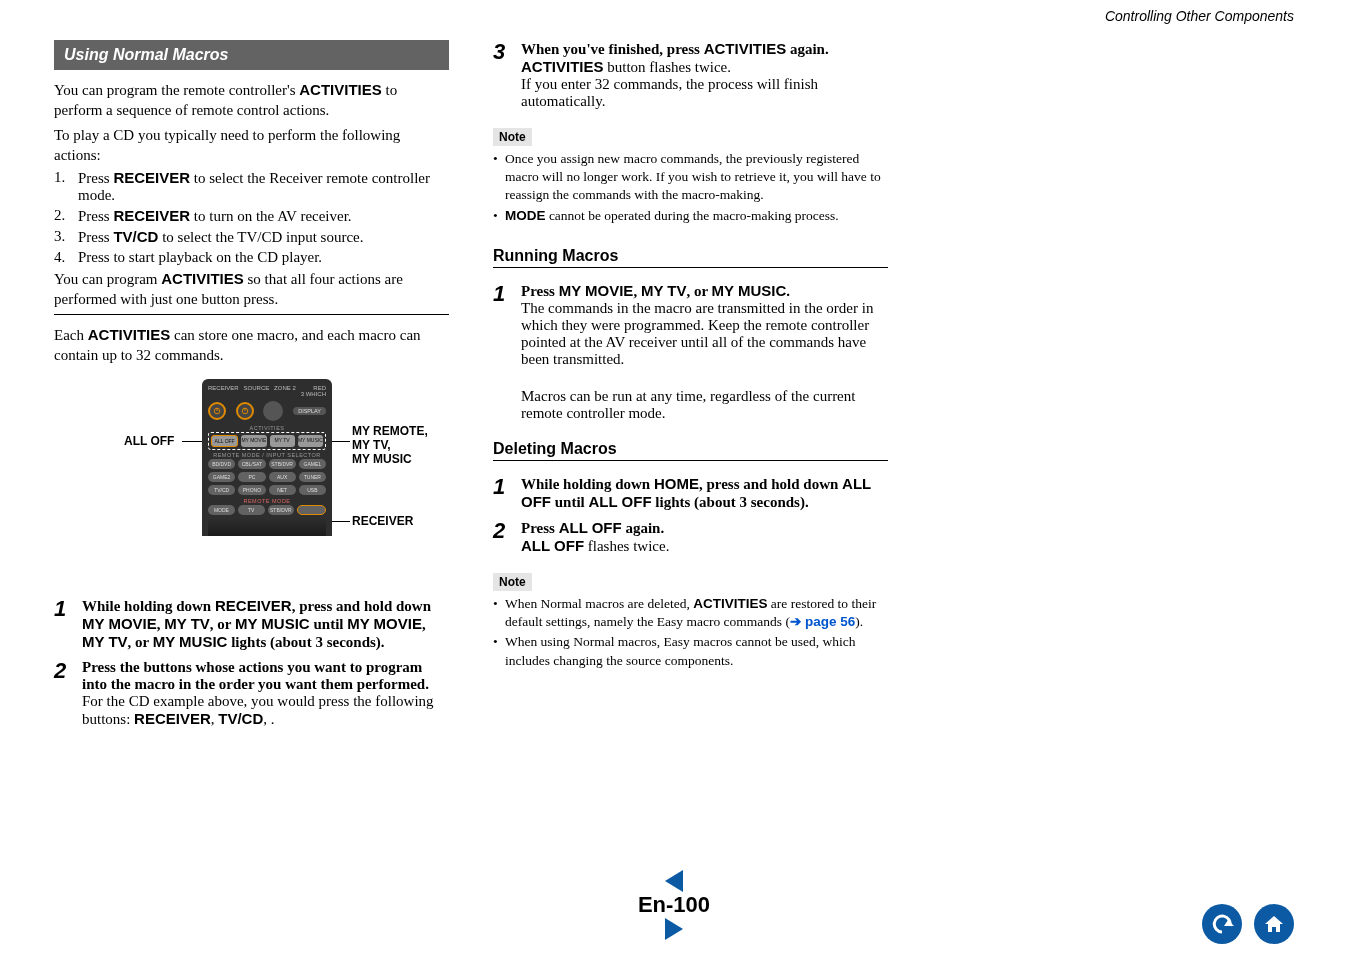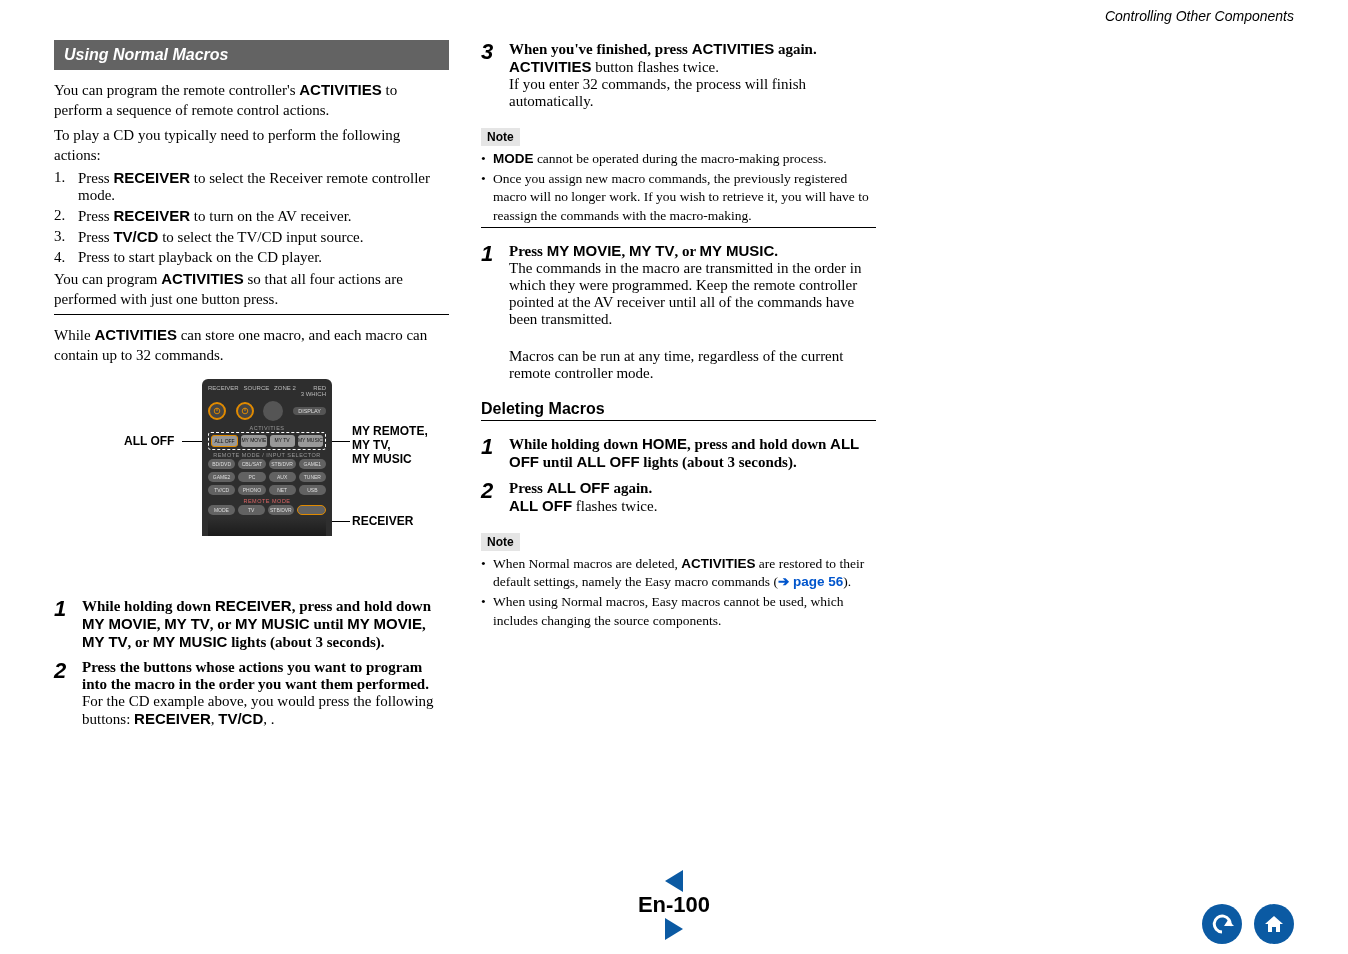--- a/index.html
+++ b/index.html
@@ -1,19 +1,19 @@
 <!DOCTYPE html>
 <html><head>
 <meta charset="utf-8">
 <style>
   * { box-sizing: border-box; margin: 0; padding: 0; }
   html, body { width: 1348px; height: 954px; font-family: "Times New Roman", serif; font-size: 15px; color: #000; background: #fff; }
   .page { position: relative; width: 1348px; height: 954px; padding: 18px 54px 0 54px; }
   .header-right { position: absolute; top: 8px; right: 54px; font-style: italic; font-family: Arial, sans-serif; font-size: 14px; }
-  .columns { display: flex; gap: 32px; margin-top: 22px; }
+  .columns { display: flex; gap: 44px; margin-top: 22px; }
   .col { width: 395px; }
   .banner { background: #636363; color: #fff; padding: 6px 10px; font-family: Arial, sans-serif; font-weight: bold; font-style: italic; font-size: 16px; margin-bottom: 10px; }
   p { margin-bottom: 4px; line-height: 1.35; }
   .bold { font-weight: bold; }
   .sans-bold { font-family: Arial, sans-serif; font-weight: bold; }
   ol.numlist { list-style: none; padding-left: 0; }
   ol.numlist li { display: flex; align-items: flex-start; margin-bottom: 3px; }
   ol.numlist li .n { width: 24px; flex-shrink: 0; }
   .section-h { font-family: Arial, sans-serif; font-weight: bold; font-size: 16px; margin-top: 18px; margin-bottom: 2px; }
   .section-underline { border-bottom: 1.5px solid #000; margin-bottom: 10px; }
@@ -94,21 +94,21 @@
             <span><span>Press       to start playback on the CD player.</span></span>
           </li>
       </ol>
 
       <p>
         <span>You can program </span><span class="sans-bold">ACTIVITIES</span><span> so that all four actions are performed with just one button press.</span>
       </p>
 
       <div class="section-underline"></div>
       <p>
-        <span>While </span><span class="sans-bold">ACTIVITIES</span><span> can store one macro, and each macro can contain up to 32 commands.</span>
+        <span>Each </span><span class="sans-bold">ACTIVITIES</span><span> can store one macro, and each macro can contain up to 32 commands.</span>
       </p>
 
       <div class="remote-wrap">
         <div class="callout" style="left:70px; top:56px;">ALL OFF</div>
         <div class="clineH" style="left:128px; top:62px; width:28px;"></div>
 
         <div class="callout" style="left:298px; top:46px; white-space:pre-line;">MY REMOTE,
 MY TV,
 MY MUSIC</div>
         <div class="clineH" style="left:278px; top:62px; width:18px;"></div>
@@ -201,24 +201,25 @@
           <span class="body">
             <span class="bold"><span>When you've finished, press </span><span class="sans-bold">ACTIVITIES</span><span> again.</span></span><br>
             <span class="sans-bold">ACTIVITIES</span><span> button flashes twice.</span><br>
             <span>If you enter 32 commands, the process will finish automatically.</span>
           </span>
         </li>
       </ol>
 
       <div class="note-label">Note</div>
       <ul class="bullets">
+        <li><span>Once you assign new macro commands, the previously registered macro will no longer work. If you wish to retrieve it, you will have to reassign the commands with the macro-making.</span></li>
         <li><span class="sans-bold">MODE</span><span> cannot be operated during the macro-making process.</span></li>
-        <li><span>Once you assign new macro commands, the previously registered macro will no longer work. If you wish to retrieve it, you will have to reassign the commands with the macro-making.</span></li>
       </ul>
 
+      <div class="section-h" style="margin-top:22px;">Running Macros</div>
       <div class="section-underline"></div>
 
       <ol class="steps" style="margin-top:14px;">
         <li>
           <span class="bignum">1</span>
           <span class="body">
             <span class="bold"><span>Press </span><span class="sans-bold">MY MOVIE</span><span>, </span><span class="sans-bold">MY TV</span><span>, or </span><span class="sans-bold">MY MUSIC</span><span>.</span></span><br>
             <span>The commands in the macro are transmitted in the order in which they were programmed. Keep the remote controller pointed at the AV receiver until all of the commands have been transmitted.</span><br>
             <span style="display:inline-block; margin-top:20px;">Macros can be run at any time, regardless of the current remote controller mode.</span>
           </span>

